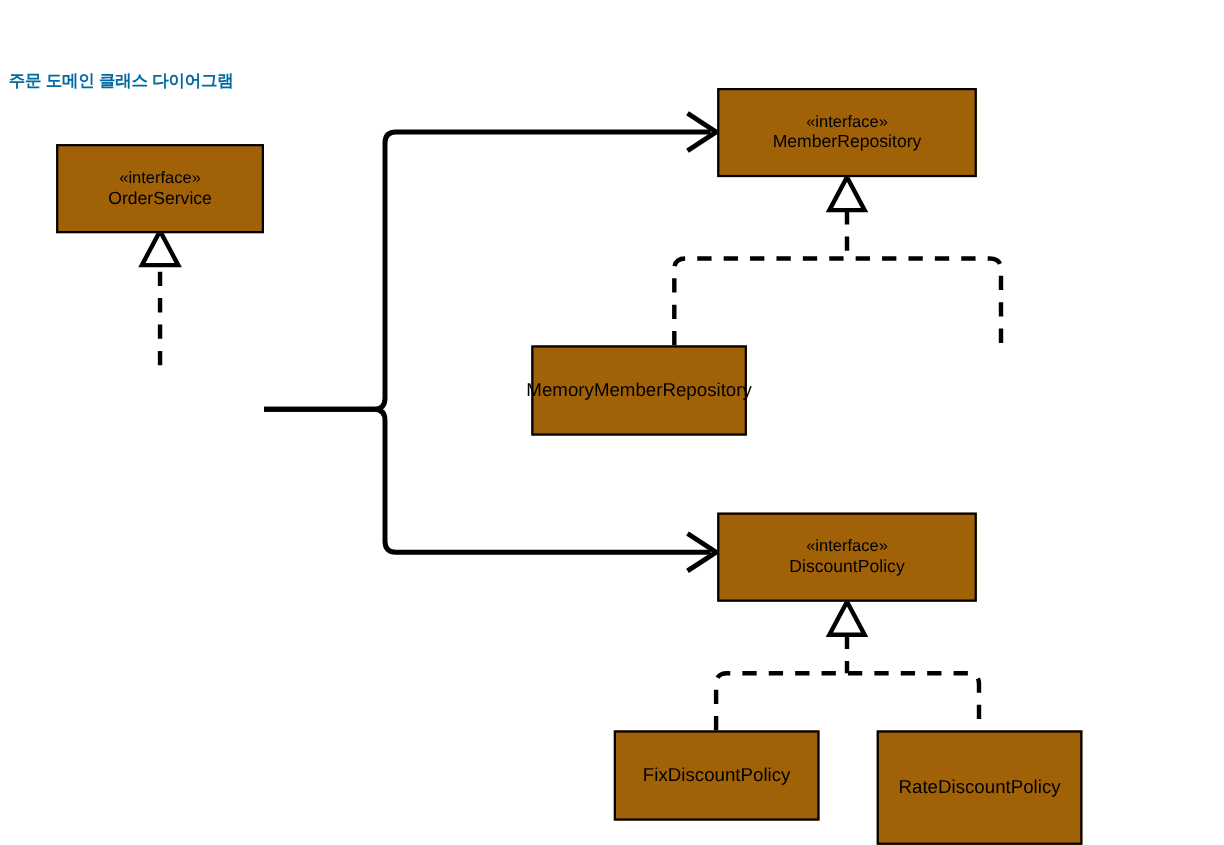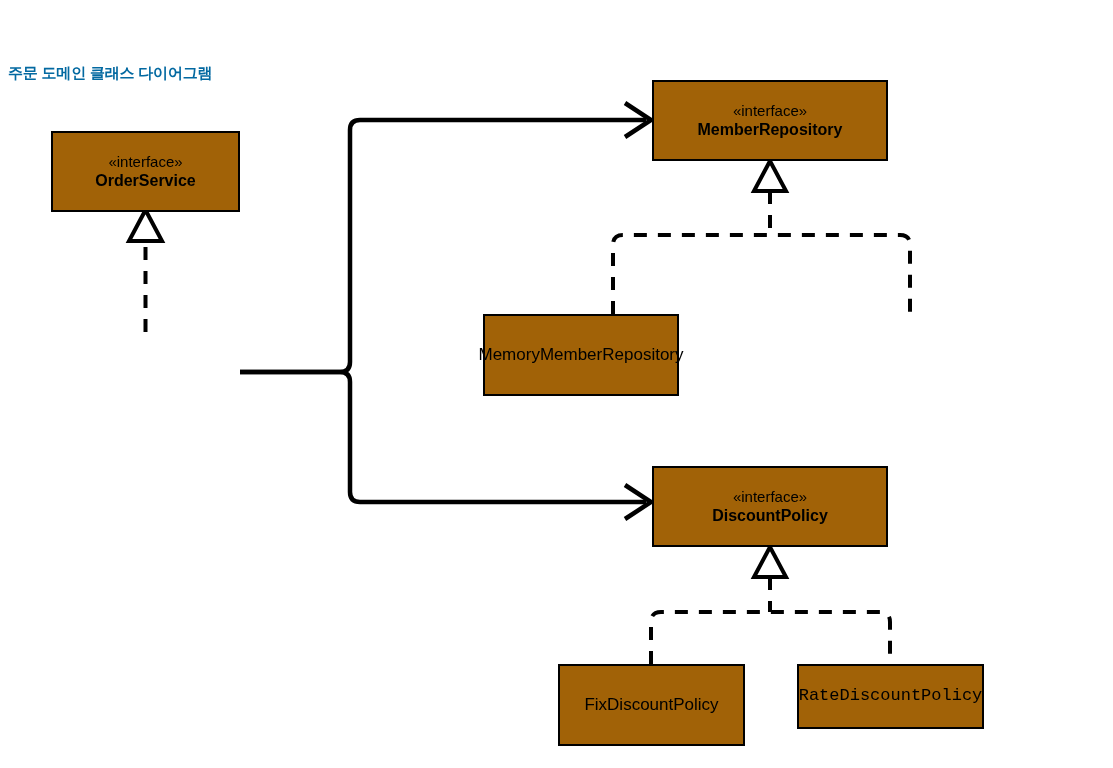--- a/index.html
+++ b/index.html
@@ -51,21 +51,21 @@
     text-align: center;
     line-height: 1.22;
   }
   .stereotype {
     font-size: 15px;
     font-weight: normal;
     color: #000000;
   }
   .cls-name-bold {
     font-size: 16px;
-    font-weight: bold;
+    font-weight: normal;
     color: #000000;
   }
   .cls-name {
     font-size: 17px;
     font-weight: normal;
     color: #000000;
   }
 </style>
 </head>
 <body>
@@ -125,17 +125,17 @@
 
   <div class="uml-box" style="left:652px; top:466px; width:236px; height:81px;">
     <div class="stereotype">«interface»</div>
     <div class="cls-name-bold">DiscountPolicy</div>
   </div>
 
   <div class="uml-box" style="left:558px; top:664px; width:187px; height:82px;">
     <div class="cls-name">FixDiscountPolicy</div>
   </div>
 
-  <div class="uml-box" style="left:797px; top:664px; width:187px; height:65px;font-family:Liberation Mono, monospace;">
+  <div class="uml-box" style="left:797px; top:664px; width:187px; height:104px;">
     <div class="cls-name">RateDiscountPolicy</div>
   </div>
 
 </div>
 
 </body></html>

